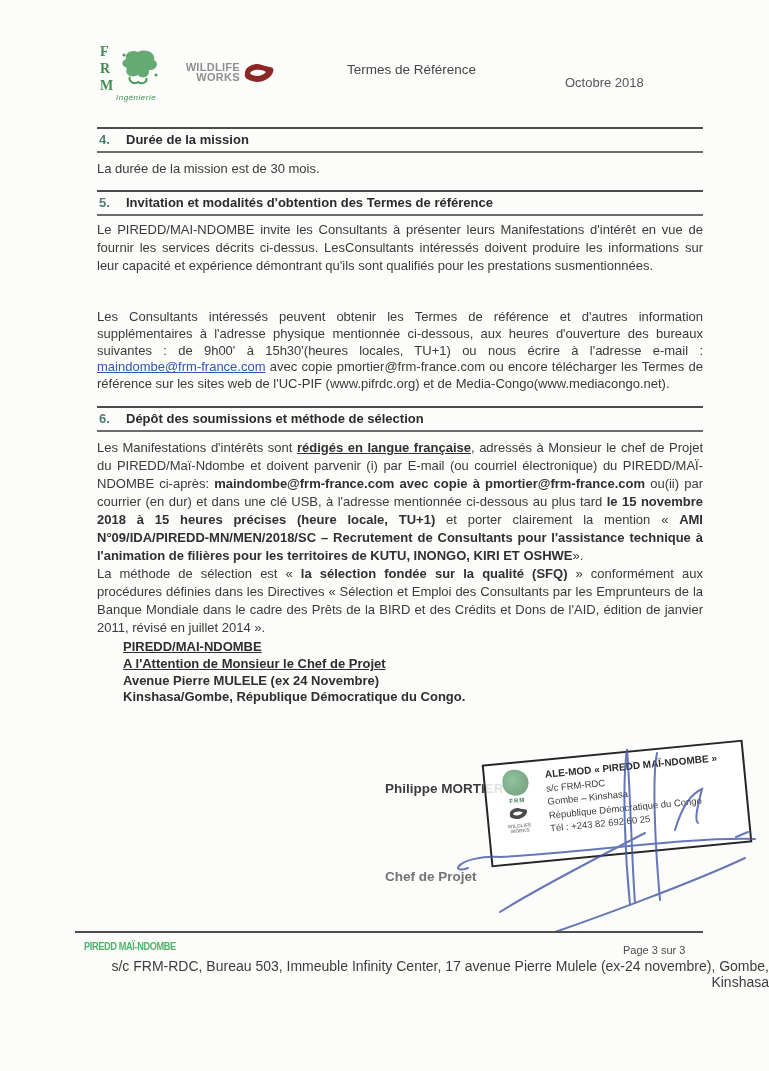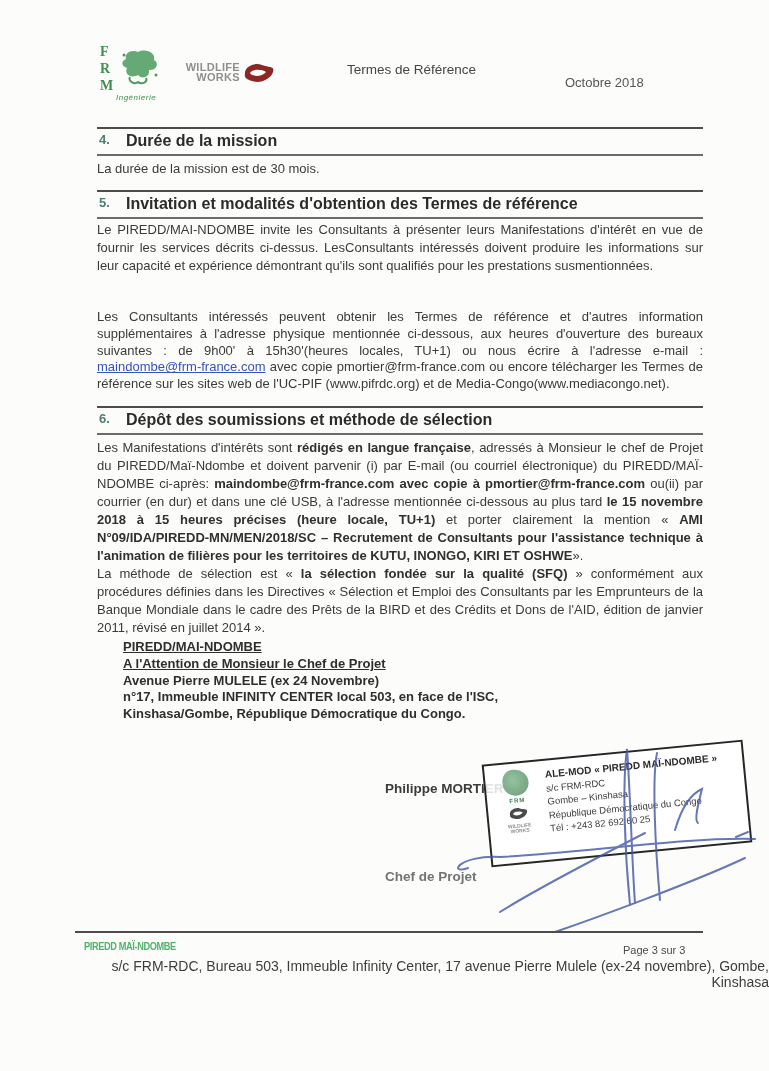--- a/index.html
+++ b/index.html
@@ -19,26 +19,26 @@
   .ww-logo { position:absolute; left:178px; top:60px; width:100px; height:30px; }
   .ww-text { position:absolute; left:0; top:2px; text-align:right; width:62px;
     color:#8f8f8f; font-weight:bold; font-size:11px; line-height:10px; letter-spacing:.3px; }
   .ww-swoosh { position:absolute; left:64px; top:0; }
   .doc-title { position:absolute; left:347px; top:62px; font-weight:normal; font-size:13.5px; color:#454545; }
   .doc-date { position:absolute; left:565px; top:63px; font-size:13px; color:#555;margin-top:12px; }
   
   .sec-head { position:absolute; left:97px; width:606px; border-top:2px solid #4c4c4c;
     border-bottom:2px solid #6b6b6b; padding:3px 0 4px 2px; display:flex; }
   .sec-num { color:#4e7d72; font-weight:bold; width:27px; font-size:13px; }
-  .sec-title { font-weight:bold; color:#2b2b2b; font-size:16px;text-align:center; }
+  .sec-title { font-weight:bold; color:#2b2b2b; font-size:13px;text-align:center; }
   
   .para { position:absolute; left:97px; width:606px; text-align:justify; line-height:18px; color:#3a3a3a; }
   .para.tight { line-height:16.8px; }
   .run.bold { font-weight:bold; color:#303030; }
-  .run.bold-underline { font-weight:bold; color:#303030; }
+  .run.bold-underline { font-weight:bold; text-decoration:underline; color:#303030; }
   .run.link { color:#3355bb; text-decoration:underline; }
   
   .addr { position:absolute; left:97px; top:639px; width:606px; font-weight:bold; color:#2e2e2e; }
   .addr .line { line-height:16.8px;padding-left:26px; }
   .addr .line.underline { text-decoration:underline; }
   
   .sig-name { position:absolute; left:385px; top:781px; font-weight:bold; font-size:13.5px; color:#3c3c3c; }
   .sig-role { position:absolute; left:385px; top:869px; font-weight:bold; font-size:13.5px; color:#737373; }
   .stamp { position:absolute; left:486px; top:752px; width:262px; height:103px;
     border:2px solid #262626; background:rgba(255,255,255,.85);
@@ -110,21 +110,20 @@
     <span class="sec-num">6.</span>
     <span class="sec-title">Dépôt des soumissions et méthode de sélection</span>
   </div>
   <div class="para" style="top:439px;"><span class="run regular">Les Manifestations d'intérêts sont </span><span class="run bold-underline">rédigés en langue française</span><span class="run regular">, adressés à Monsieur le chef de Projet du PIREDD/Maï-Ndombe et doivent parvenir (i) par E-mail (ou courriel électronique) du PIREDD/MAÏ-NDOMBE ci-après: </span><span class="run bold">maindombe@frm-france.com avec copie à pmortier@frm-france.com</span><span class="run regular"> ou(ii) par courrier (en dur) et dans une clé USB, à l'adresse mentionnée ci-dessous au plus tard </span><span class="run bold">le 15 novembre 2018 à 15 heures précises (heure locale, TU+1)</span><span class="run regular"> et porter clairement la mention « </span><span class="run bold">AMI N°09/IDA/PIREDD-MN/MEN/2018/SC – Recrutement de Consultants pour l'assistance technique à l'animation de filières pour les territoires de KUTU, INONGO, KIRI ET OSHWE</span><span class="run regular">».</span></div>
   <div class="para" style="top:565px;"><span class="run regular">La méthode de sélection est « </span><span class="run bold">la sélection fondée sur la qualité (SFQ)</span><span class="run regular"> » conformément aux procédures définies dans les Directives « Sélection et Emploi des Consultants par les Emprunteurs de la Banque Mondiale dans le cadre des Prêts de la BIRD et des Crédits et Dons de l'AID, édition de janvier 2011, révisé en juillet 2014 ».</span></div>
 
   <div class="addr">
       <div class="line underline">PIREDD/MAI-NDOMBE</div>
       <div class="line underline">A l'Attention de Monsieur le Chef de Projet</div>
       <div class="line ">Avenue Pierre MULELE (ex 24 Novembre)</div>
-      <div class="line ">n°17, Immeuble INFINITY CENTER local 503, en face de l'ISC,</div>
       <div class="line ">Kinshasa/Gombe, République Démocratique du Congo.</div>
     </div>
 
   <div class="sig-name">Philippe MORTIER</div>
   <div class="sig-role">Chef de Projet</div>
 
   <div class="stamp">
     <div class="stamp-logos">
       <div class="stamp-frm"></div>
       <div class="stamp-frm-letters">FRM</div>

